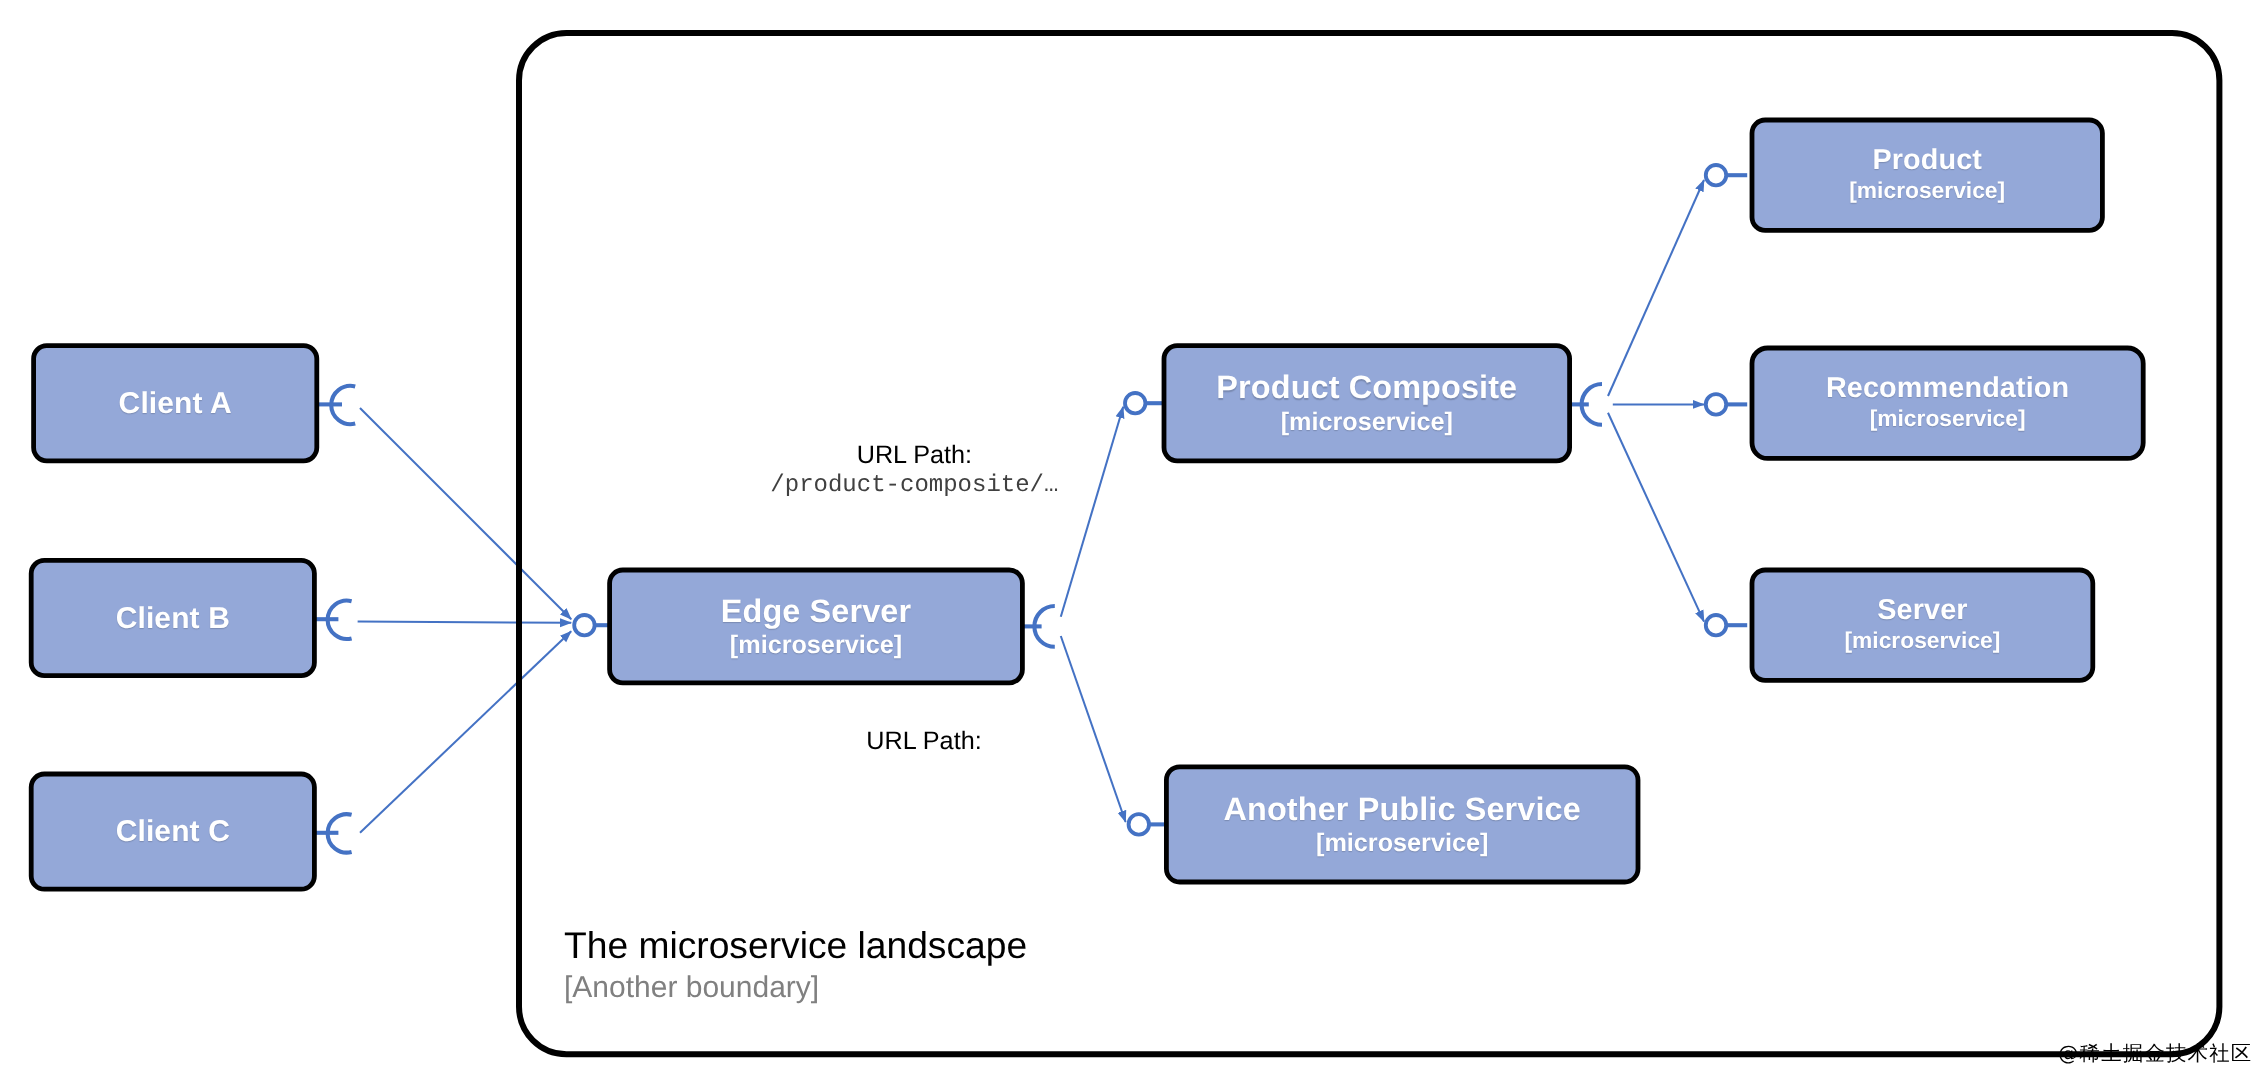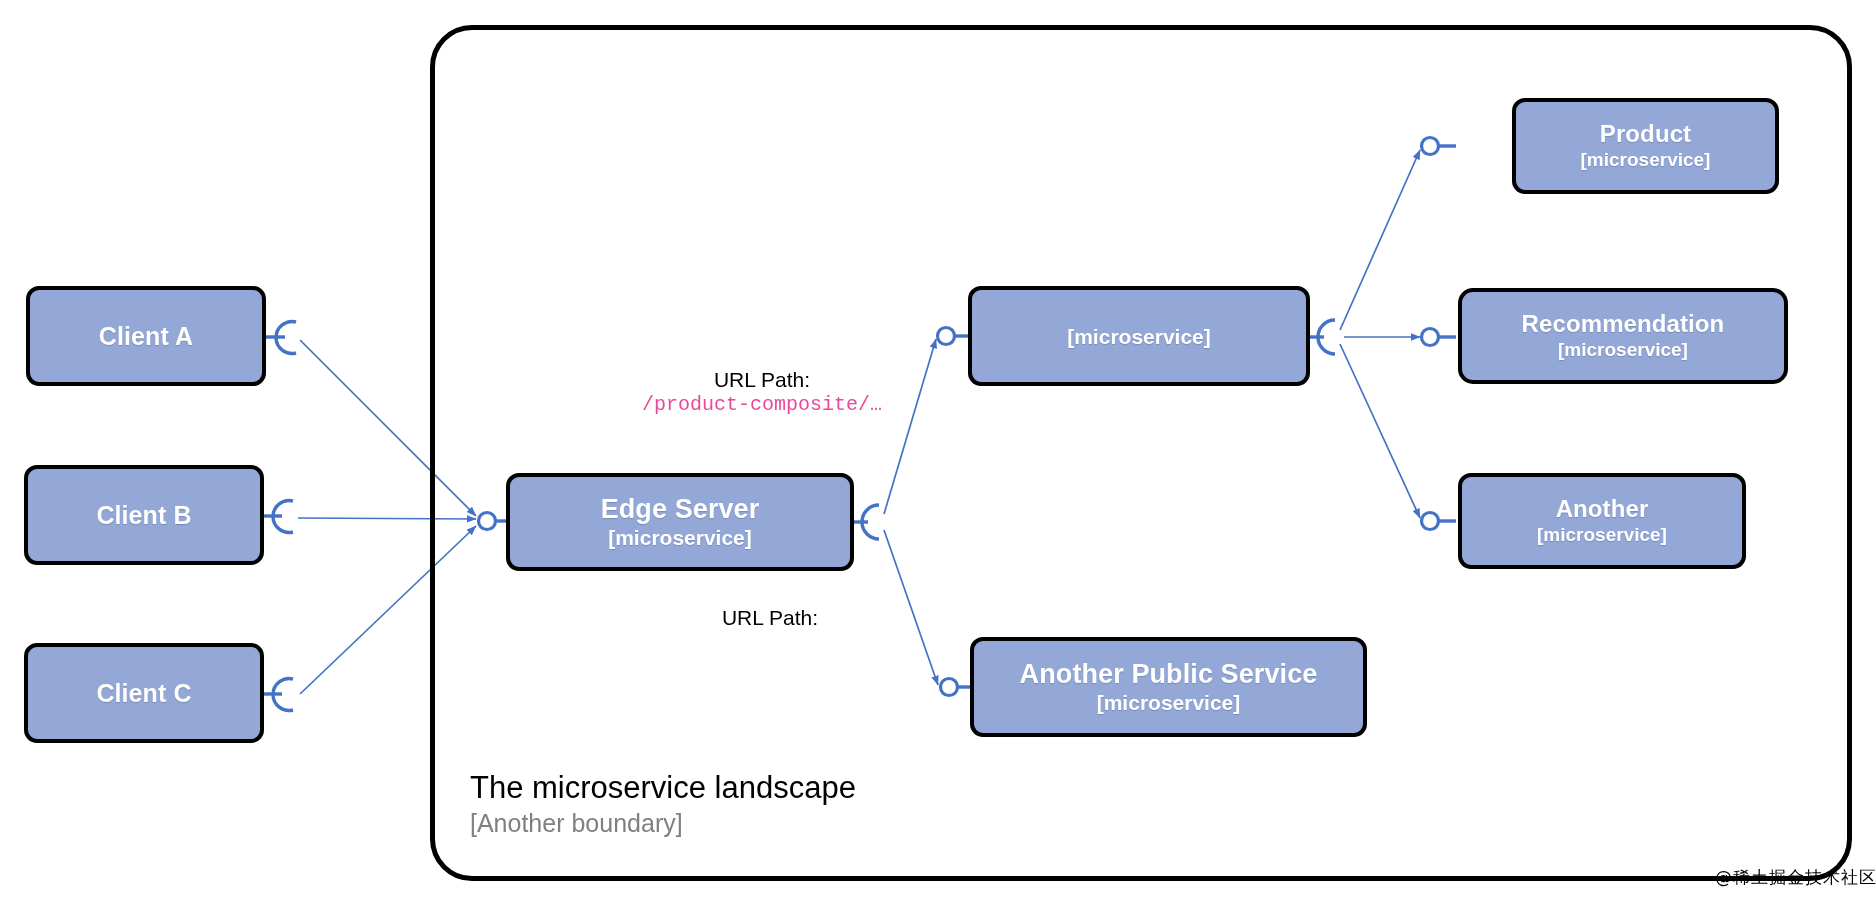--- a/index.html
+++ b/index.html
@@ -89,21 +89,21 @@
     line-height: 1.22;
     white-space: nowrap;
   }
   .edge-label .l1 {
     font-size: 21px;
     color: #000000;
     font-family: "Liberation Sans", sans-serif;
   }
   .edge-label .l2 {
     font-size: 20px;
-    color: #ec4899;
+    color: #404040;
     font-family: "Liberation Mono", monospace;
   }
 
   
   .watermark {
     position: absolute;
     font-size: 17px;
     color: #000000;
     white-space: nowrap;
     letter-spacing: 1px;
@@ -222,40 +222,41 @@
   <div class="node med" style="left:24px; top:643px; width:240px; height:100px;">
     <div class="n-title">Client C</div>
   </div>
 
   <div class="node big" style="left:506px; top:473px; width:348px; height:98px;">
     <div class="n-title">Edge Server</div>
     <div class="n-stereo">[microservice]</div>
   </div>
 
   <div class="node big" style="left:968px; top:286px; width:342px; height:100px;">
+    <div class="n-title">Product Composite</div>
     <div class="n-stereo">[microservice]</div>
   </div>
 
   <div class="node big" style="left:970px; top:637px; width:397px; height:100px;">
     <div class="n-title">Another Public Service</div>
     <div class="n-stereo">[microservice]</div>
   </div>
 
-  <div class="node sml" style="left:1512px; top:98px; width:267px; height:96px;">
+  <div class="node sml" style="left:1458px; top:98px; width:296px; height:96px;">
     <div class="n-title">Product</div>
     <div class="n-stereo">[microservice]</div>
   </div>
 
   <div class="node sml" style="left:1458px; top:288px; width:330px; height:96px;border-radius:15px;">
     <div class="n-title">Recommendation</div>
     <div class="n-stereo">[microservice]</div>
   </div>
 
   <div class="node sml" style="left:1458px; top:473px; width:288px; height:96px;">
-    <div class="n-title">Another</div>
+    <div class="n-title">Server</div>
     <div class="n-stereo">[microservice]</div>
   </div>
 
   <div class="edge-label" style="left:617px; top:367px; width:290px;">
     <div class="l1">URL Path:</div>
     <div class="l2">/product-composite/…</div>
   </div>
 
   <div class="edge-label" style="left:625px; top:605px; width:290px;">
     <div class="l1">URL Path:</div>

